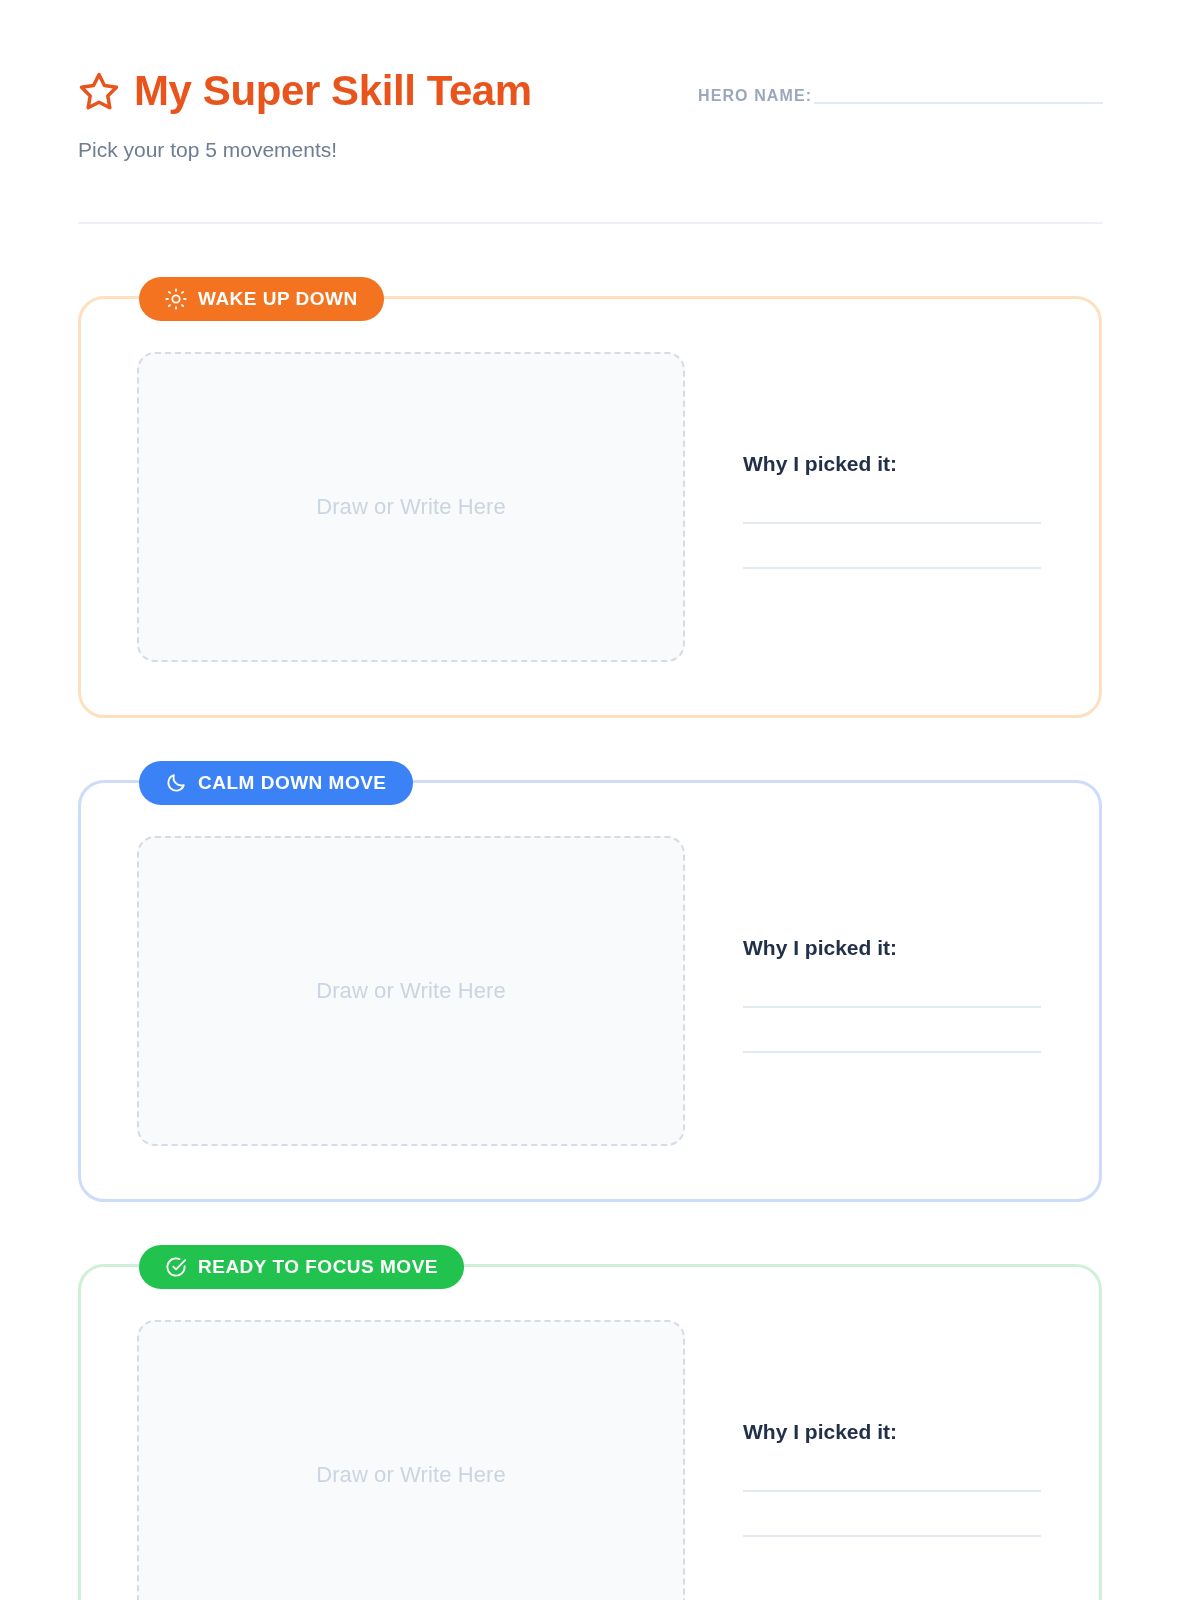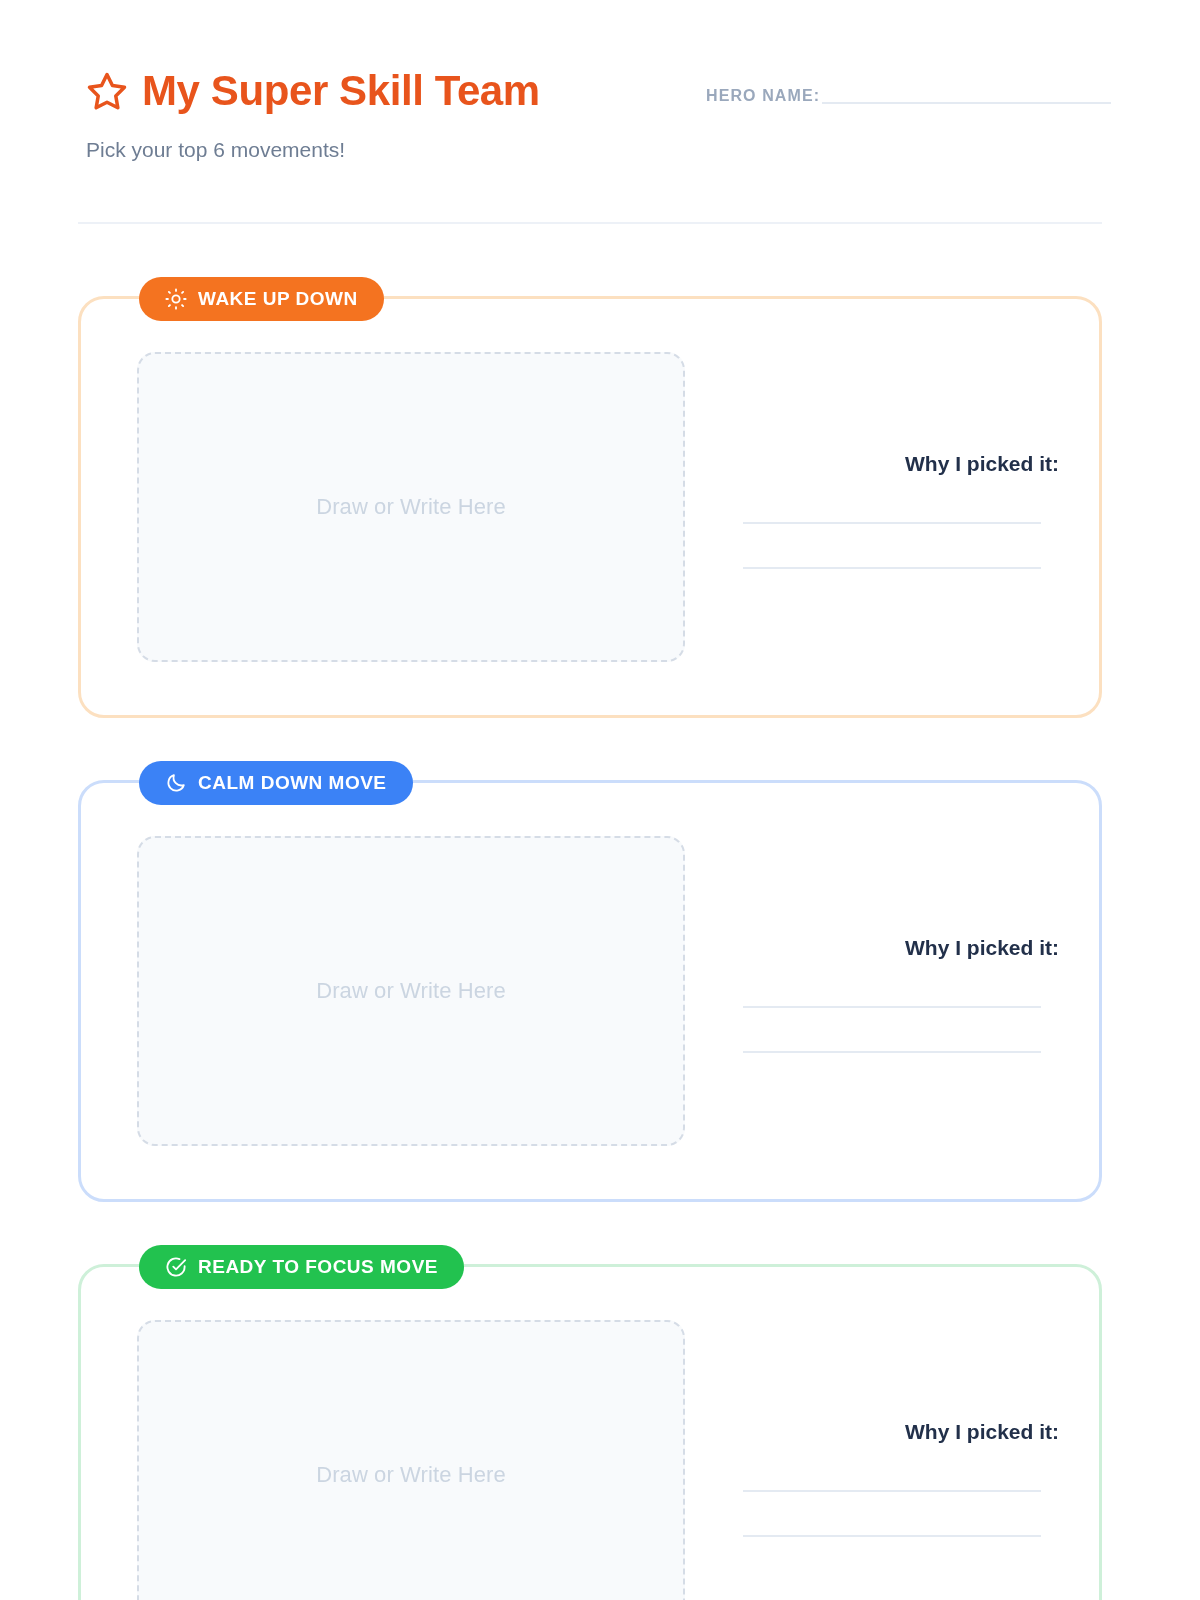--- a/index.html
+++ b/index.html
@@ -17,21 +17,21 @@
     position: relative;
     width: 1200px;
     height: 1600px;
     background: #ffffff;
     padding: 0;
   }
 
   
   .header {
     position: absolute;
-    left: 86px;
+    left: 78px;
     top: 62px;
     width: 1024px;
     height: 120px;
   }
 
   .title-row {
     display: flex;
     align-items: center;
     gap: 14px;
     height: 58px;
@@ -167,21 +167,20 @@
     margin-left: 58px;
     align-self: center;
     padding-top: 6px;
   }
 
   .why-label {
     font-size: 21px;
     font-weight: 700;
     color: #22304A;
     margin-bottom: 46px;
-    text-align: right;
   }
 
   .write-line {
     height: 2px;
     background: #E4EAF2;
     width: 298px;
   }
 
   .write-line + .write-line { margin-top: 43px; }
 </style>
@@ -192,21 +191,21 @@
 
   <div class="header">
 
     <div class="title-row">
       <svg class="star-icon" viewBox="0 0 24 24" fill="none" stroke="#E8541C" stroke-width="2" stroke-linecap="round" stroke-linejoin="round">
         <polygon points="12 2.6 15.1 8.9 22 9.9 17 14.8 18.2 21.6 12 18.4 5.8 21.6 7 14.8 2 9.9 8.9 8.9 12 2.6"></polygon>
       </svg>
       <div class="page-title">My Super Skill Team</div>
     </div>
 
-    <div class="subtitle">Pick your top 6 movements!</div>
+    <div class="subtitle">Pick your top 5 movements!</div>
 
     <div class="hero-name-block">
       <span class="hero-name-label">HERO NAME:</span>
       <span class="hero-name-line"></span>
     </div>
   </div>
 
   <div class="header-divider"></div>
 
   <div class="card card-wake">

